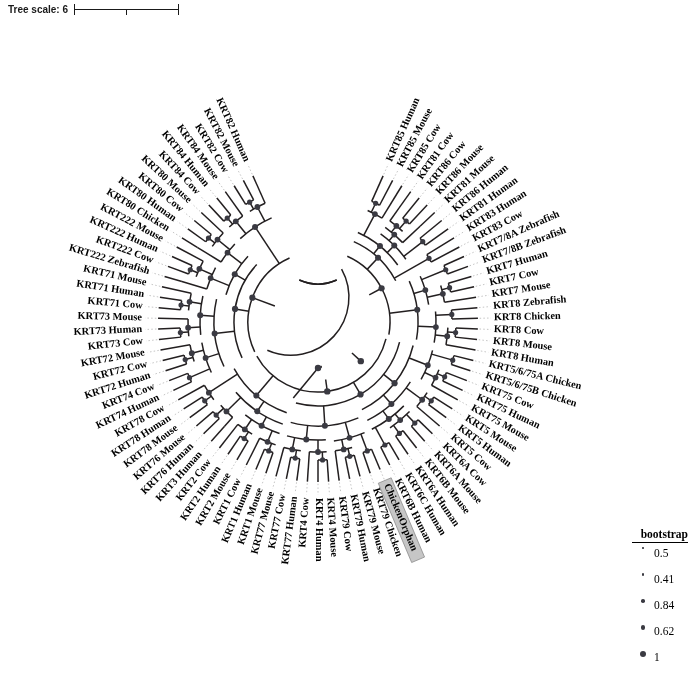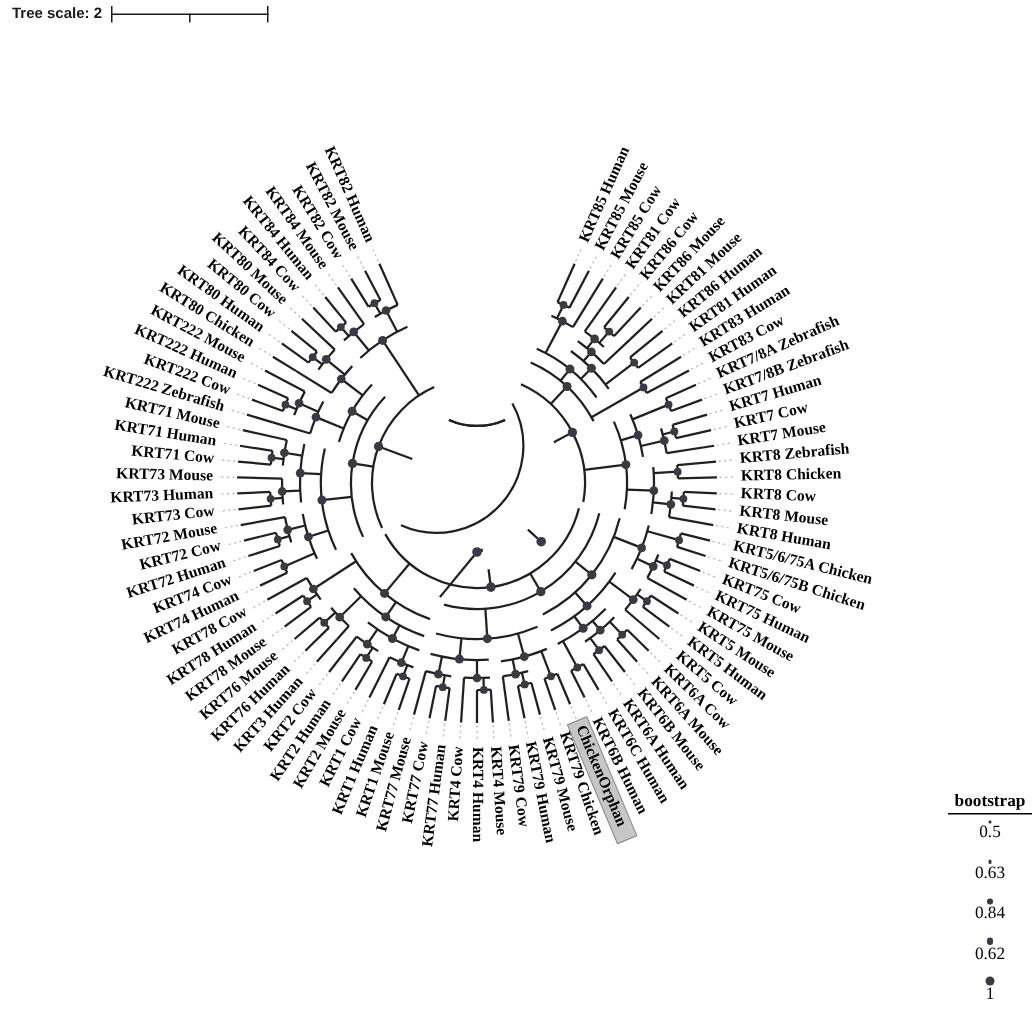--- a/index.html
+++ b/index.html
@@ -13,34 +13,34 @@
   .scalebar .bar .tick{position:absolute;top:0;width:1.3px;height:11px;background:#1a1a1a;}
   .scalebar .bar .t0{left:0;}
   .scalebar .bar .t1{left:52px;top:5px;height:6px;}
   .scalebar .bar .t2{left:103.7px;}
 
   svg{position:absolute;left:0;top:0;}
   .tip-label{font-family:"Liberation Serif",serif;font-size:10.4px;font-weight:bold;fill:#000;}
   .hl-box{fill:#c6c6c6;stroke:#8a8a8a;stroke-width:.7px;}
 
   .legend{position:absolute;left:632px;top:528px;width:56px;}
-  .legend .ttl{font-family:"Liberation Serif",serif;font-weight:bold;font-size:11.5px;color:#000;text-align:center;}
+  .legend .ttl{font-family:"Liberation Serif",serif;font-weight:bold;font-size:11.5px;color:#000;text-align:right;}
   .legend .rule{height:1px;background:#000;margin:2px 0 4px 0;}
-  .legend .row{display:flex;align-items:center;height:26px;flex-direction:column;}
+  .legend .row{display:flex;align-items:flex-start;height:26px;}
   .legend .dotwrap{width:22px;display:flex;justify-content:center;align-items:center;}
   .legend .dot{background:#3a3a42;border-radius:50%;}
   .legend .lab{font-family:"Liberation Serif",serif;font-size:11.5px;color:#000;}
 </style>
 </head>
 <body>
 
 <div id="root">
 
   <div class="scalebar">
-    <div class="txt">Tree scale: 2</div>
+    <div class="txt">Tree scale: 6</div>
     <div class="bar">
       <div class="line"></div>
         <div class="tick t0"></div>
         <div class="tick t1"></div>
         <div class="tick t2"></div>
     </div>
   </div>
 
   <svg id="tree" width="688" height="677">
       <g fill="none" stroke="#b6b6b6" stroke-width="0.8" stroke-dasharray="1.5 2.2">
@@ -563,21 +563,21 @@
         <div class="row">
           <div class="dotwrap">
             <div class="dot" style="width: 1.6px; height: 1.6px;"></div>
           </div>
           <div class="lab">0.5</div>
         </div>
         <div class="row">
           <div class="dotwrap">
             <div class="dot" style="width: 2.6px; height: 2.6px;"></div>
           </div>
-          <div class="lab">0.63</div>
+          <div class="lab">0.41</div>
         </div>
         <div class="row">
           <div class="dotwrap">
             <div class="dot" style="width: 3.6px; height: 3.6px;"></div>
           </div>
           <div class="lab">0.84</div>
         </div>
         <div class="row">
           <div class="dotwrap">
             <div class="dot" style="width: 4.8px; height: 4.8px;"></div>

